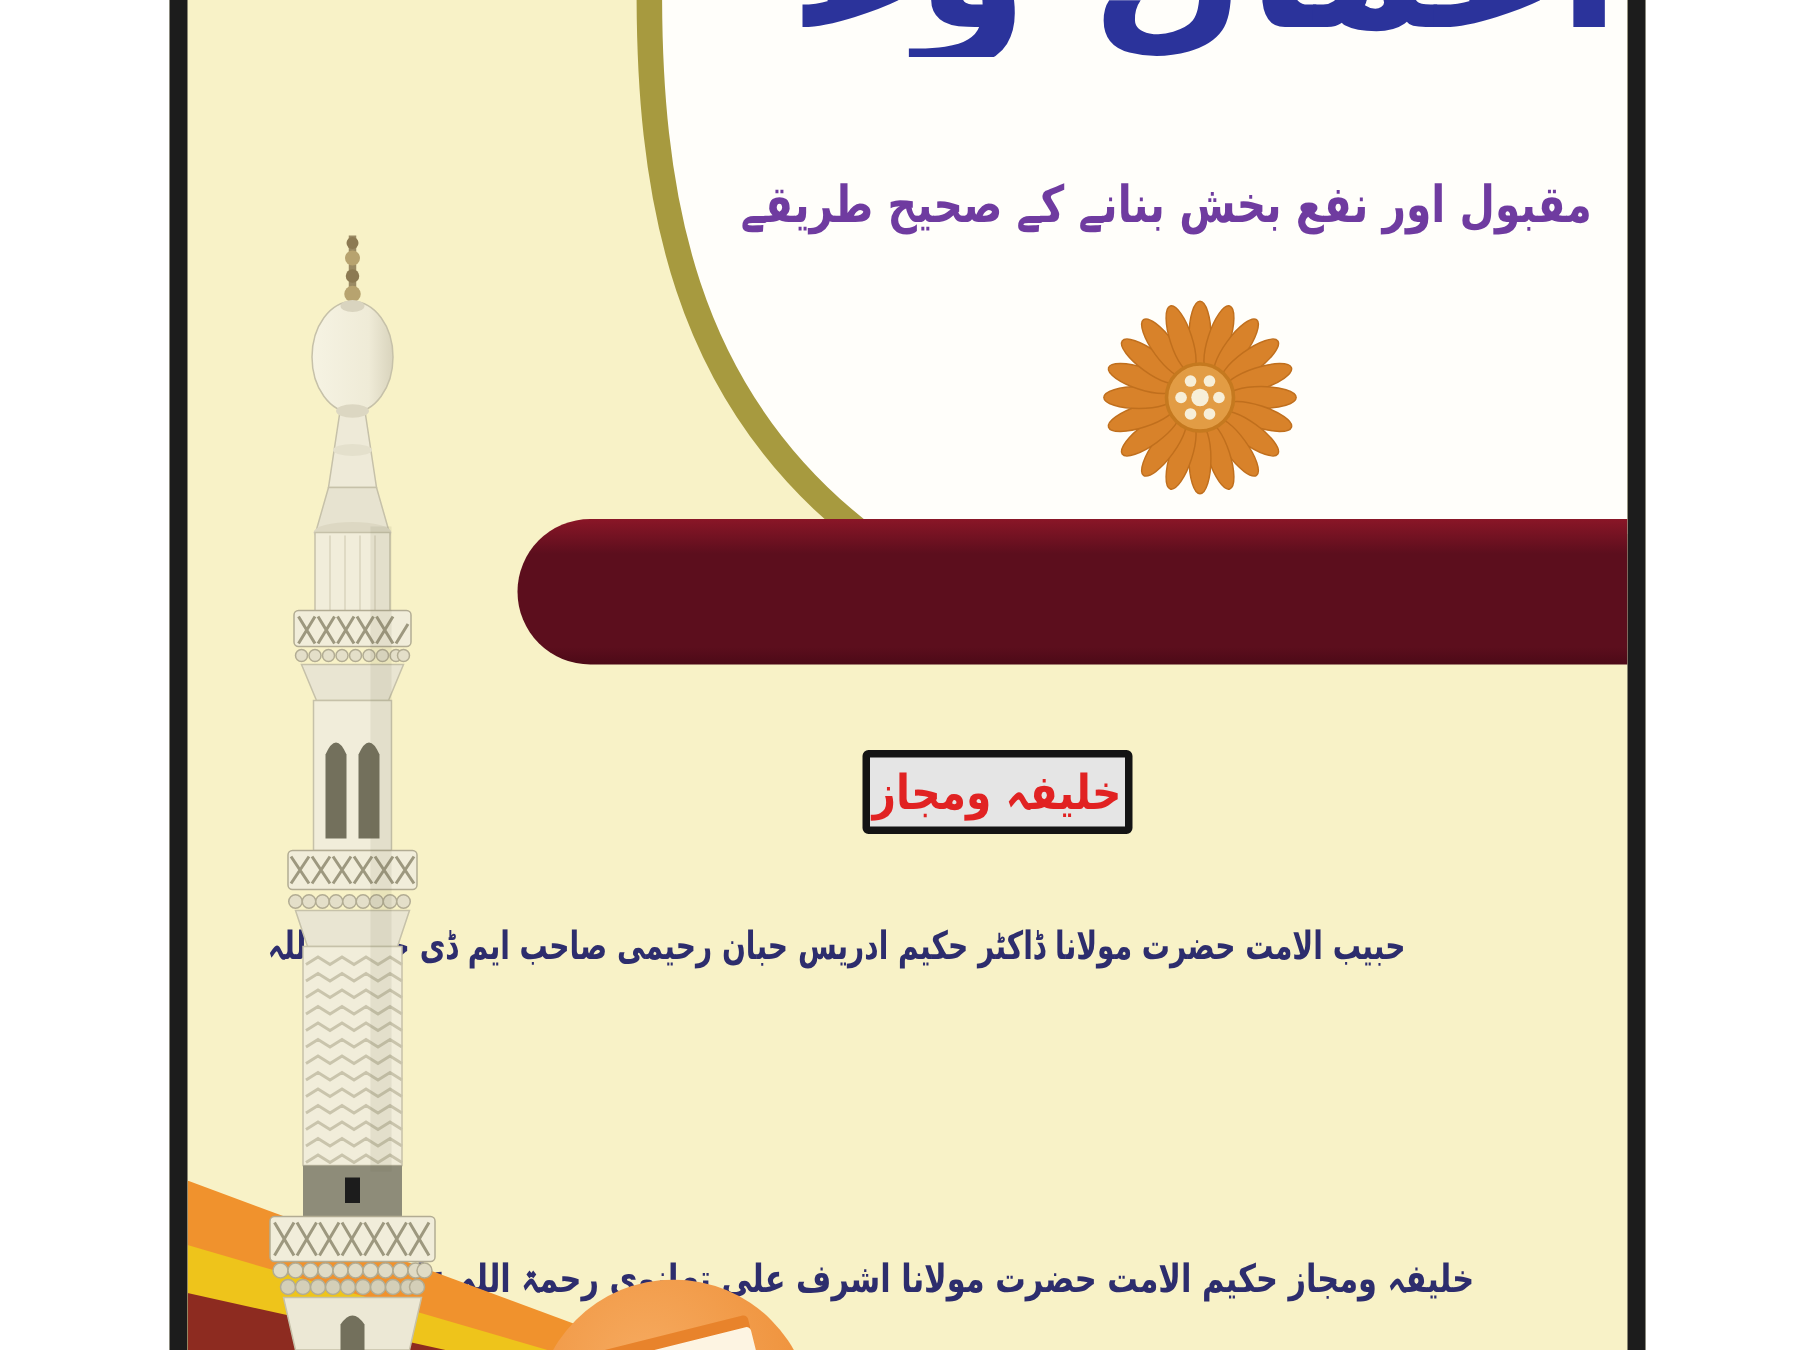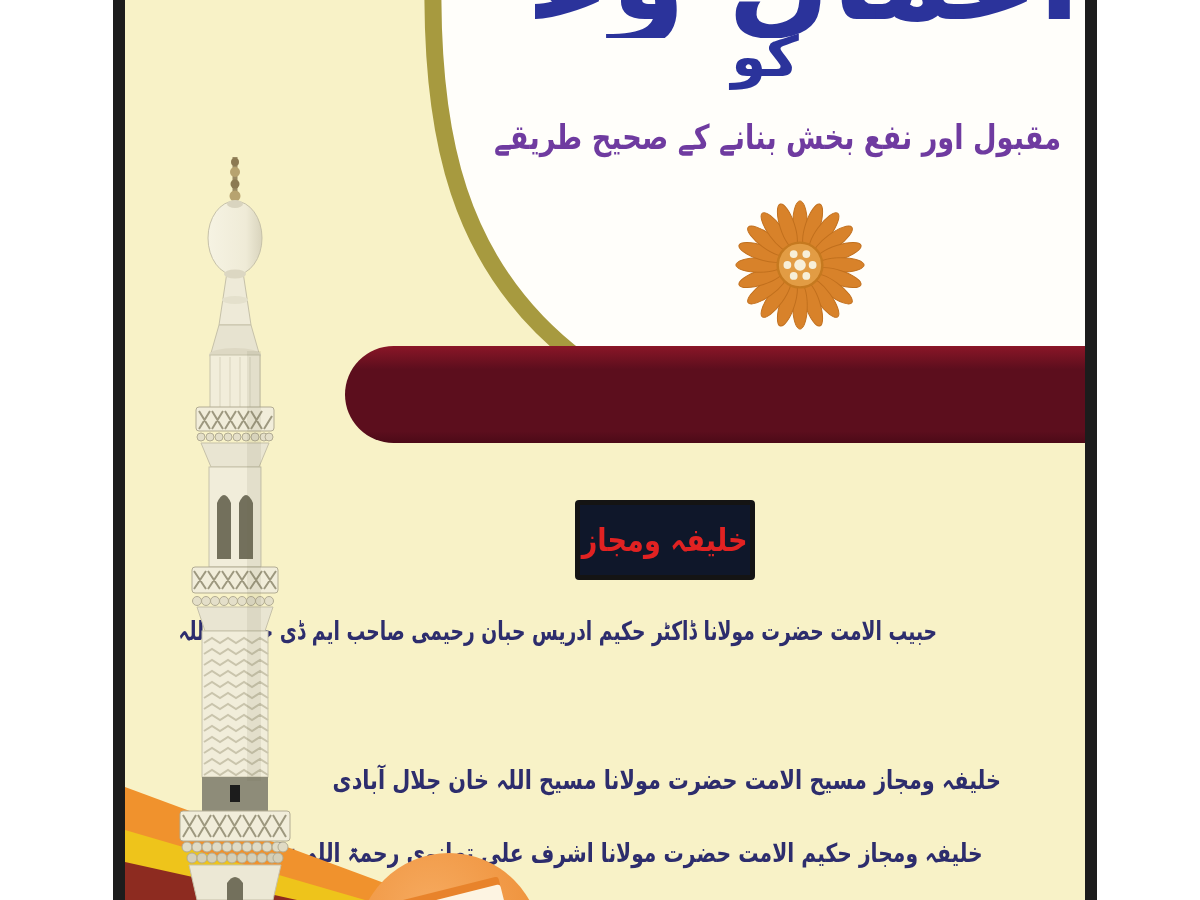--- a/index.html
+++ b/index.html
@@ -15,23 +15,23 @@
   .title-big{position:absolute;left:0;right:0;top:-82px;line-height:1;font-size:120px;
              font-weight:bold;color:#2b339b;text-align:center;direction:rtl;white-space:nowrap;}
   .word-ko{position:absolute;left:560px;top:26px;width:160px;text-align:center;
            font-size:56px;font-weight:bold;color:#2b339b;direction:rtl;line-height:1.1;}
   .subtitle{position:absolute;left:307px;top:110px;width:700px;text-align:right;direction:rtl;}
   .subtitle span{display:inline-block;white-space:nowrap;transform:scaleX(.8);transform-origin:center;
            font-size:34px;font-weight:bold;color:#6f3ba0;line-height:1.6;}
   .banner{position:absolute;left:220px;top:346px;width:740px;height:97px;
           background:linear-gradient(180deg,#8a1627 0%,#5c0e1d 24%,#5c0e1d 88%,#4c0a17 100%);
           border-radius:50px 0 0 50px;}
-  .badge-box{position:absolute;left:450px;top:500px;width:180px;height:80px;box-sizing:border-box;
+  .badge-box{position:absolute;left:450px;top:500px;width:180px;height:56px;box-sizing:border-box;
              border:5px solid #141414;border-radius:4px;display:flex;align-items:center;
-             justify-content:center;background:#0f172a;}
+             justify-content:center;background:#e5e5e5;}
   .badge-box span{display:inline-block;white-space:nowrap;transform:scaleX(.85);
              font-size:32px;font-weight:bold;color:#e12222;direction:rtl;}
   .u-line{position:absolute;left:200px;width:760px;height:50px;line-height:50px;text-align:center;
           direction:rtl;color:#2d2d6d;font-weight:bold;}
   .u-line span{display:inline-block;white-space:nowrap;font-size:26px;transform-origin:center;}
   .l1{top:606px;} .l1 span{transform:scaleX(.72);}
   .l2{top:681px;} .l2 span{transform:scaleX(.85);}
   .l3{top:755px;} .l3 span{transform:scaleX(.80);}
   .l4{top:828px;} .l4 span{transform:scaleX(.78);}
   .tri{position:absolute;left:0;}
@@ -53,21 +53,20 @@
 
     <svg class="oval-svg" width="960" height="362" viewBox="0 0 960 362">
       <path d="M 308 -15 C 306 130 330 265 452 356 L 960 356 L 960 -15 Z" fill="#fffefa"></path>
       <path d="M 308 -20 C 306 130 330 266 455 360" fill="none" stroke="#a79a3f" stroke-width="17"></path>
     </svg>
 
     <div class="title-clip">
       <div class="title-big">اعمال وعبادات</div>
     </div>
 
-    <div class="word-ko">کو</div>
 
     <div class="subtitle">
       <span>مقبول اور نفع بخش بنانے کے صحیح طریقے</span>
     </div>
 
     <svg class="flower" viewBox="-70 -70 140 140">
       <g fill="#d8822a" stroke="#c06f1d" stroke-width="1">
         <ellipse cx="0" cy="-42" rx="7.5" ry="24"></ellipse>
         <ellipse cx="0" cy="-42" rx="7.5" ry="24" transform="rotate(18)"></ellipse>
         <ellipse cx="0" cy="-42" rx="7.5" ry="24" transform="rotate(36)"></ellipse>
@@ -101,23 +100,20 @@
 
     <div class="banner"></div>
 
     <div class="badge-box">
       <span>خلیفہ ومجاز</span>
     </div>
 
     <div class="u-line l1">
       <span>حبیب الامت حضرت مولانا ڈاکٹر حکیم ادریس حبان رحیمی صاحب ایم ڈی حفظہ اللہ</span>
     </div>
-    <div class="u-line l3">
-      <span>خلیفہ ومجاز مسیح الامت حضرت مولانا مسیح اللہ خان جلال آبادی</span>
-    </div>
     <div class="u-line l4">
       <span>خلیفہ ومجاز حکیم الامت حضرت مولانا اشرف علی تھانوی رحمۃ اللہ علیہ</span>
     </div>
 
     <div class="tri tri-orange"></div>
     <div class="tri tri-yellow"></div>
     <div class="tri tri-maroon"></div>
 
     <div class="book-circle">
       <svg width="184" height="184" viewBox="0 0 184 184">

